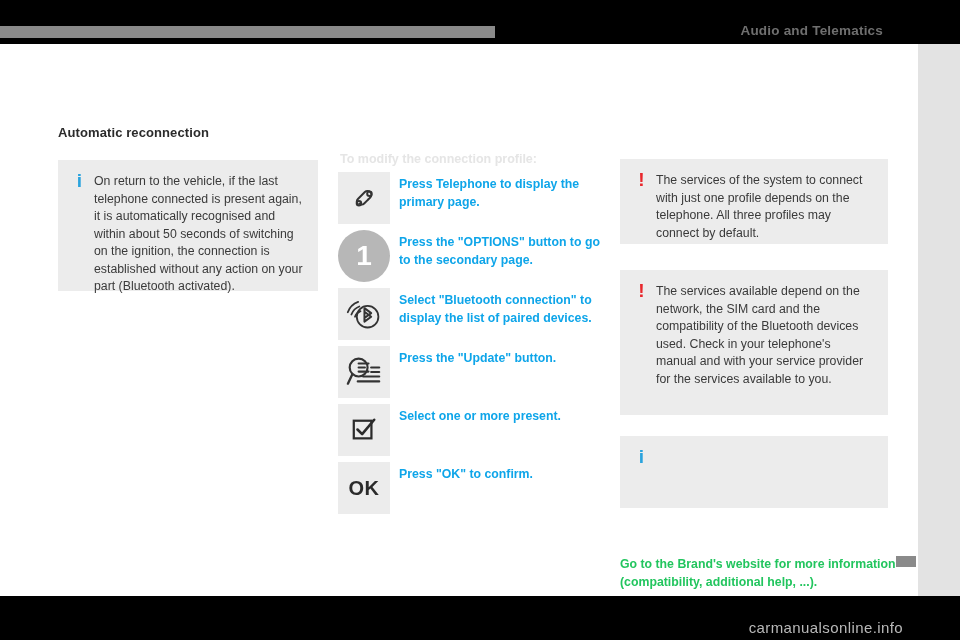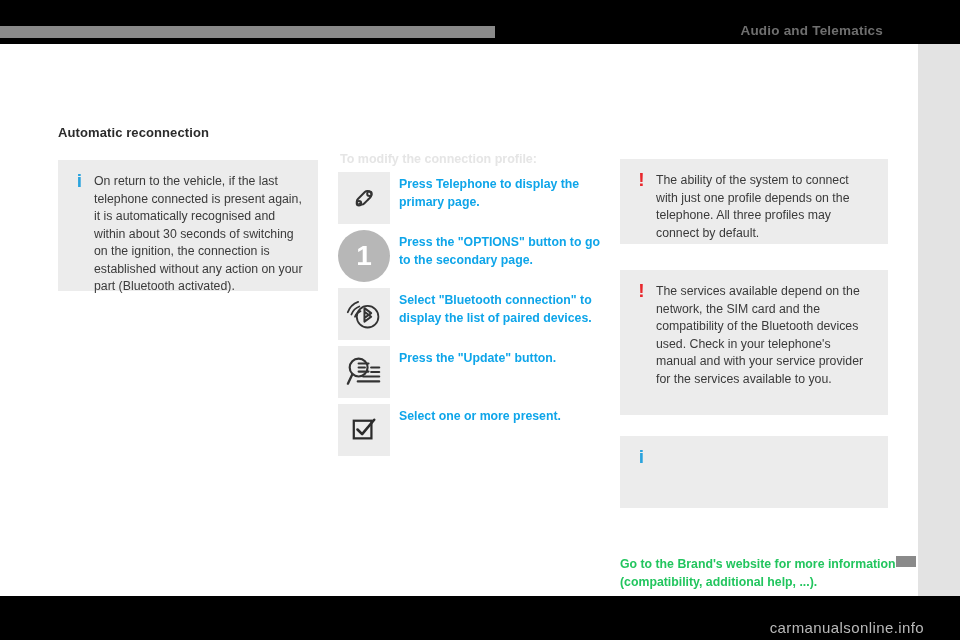--- a/index.html
+++ b/index.html
@@ -194,21 +194,21 @@
     right: 12px;
     top: 603px;
     font-size: 11px;
     font-weight: bold;
     color: #555555;
   }
 
   
   .watermark {
     position: absolute;
-    right: 4px;
+    right: 25px;
     bottom: 4px;
     font-size: 15px;
     color: #b9b9b9;
     letter-spacing: 0.4px;
   }
 </style>
 </head>
 <body>
 
 <div class="page">
@@ -216,21 +216,21 @@
   <div class="header-rule"></div>
   <div class="header-title">Audio and Telematics</div>
 
   <div class="sheet"></div>
   <div class="sheet-right-strip"></div>
 
   <div class="section-title">Automatic reconnection</div>
 
   <div class="box" id="box-left">
     <span class="glyph glyph-info">i</span>
-    <span class="body">On return to the vehicle, if the last telephone connected is present again, it is automatically recognised and within about 30 seconds of switching on the ignition, the connection is established without any action on your part (Bluetooth activated).</span>
+    <span class="body">On return to the vehicle, if the last telephone connected is present again, it is automatically recognised and within about 50 seconds of switching on the ignition, the connection is established without any action on your part (Bluetooth activated).</span>
   </div>
 
   <div class="col-heading">To modify the connection profile:</div>
 
   <div class="steps">
 
     <div class="step">
       <div class="step-icon">
         <svg width="30" height="30" viewBox="0 0 32 32" aria-hidden="true">
           <path d="M9.5 22.8c-1.6-1.6-1.6-4.2 0-5.8l7.4-7.4c1.6-1.6 4.2-1.6 5.8 0 1.6 1.6 1.6 4.2 0 5.8l-2.1 2.1" fill="none" stroke="#333333" stroke-width="2.1" stroke-linecap="round"></path>
@@ -282,26 +282,32 @@
     <div class="step">
       <div class="step-icon">
         <svg width="26" height="26" viewBox="0 0 28 28" aria-hidden="true">
           <rect x="3" y="4" width="19" height="19" fill="none" stroke="#2b2b2b" stroke-width="2.4"></rect>
           <path d="M7 13.5l5 5L25 3" fill="none" stroke="#2b2b2b" stroke-width="2.8" stroke-linecap="round" stroke-linejoin="round"></path>
         </svg>
       </div>
       <div class="step-text">Select one or more present.</div>
     </div>
 
+    <div class="step">
+      <div class="step-icon">
+        <span class="ok-text">OK</span>
+      </div>
+      <div class="step-text">Press "OK" to confirm.</div>
+    </div>
 
   </div>
 
   <div class="box" id="box-warn-1">
     <span class="glyph glyph-warn">!</span>
-    <span class="body">The ability of the system to connect with just one profile depends on the telephone. All three profiles may connect by default.</span>
+    <span class="body">The services of the system to connect with just one profile depends on the telephone. All three profiles may connect by default.</span>
   </div>
 
   <div class="box" id="box-warn-2">
     <span class="glyph glyph-warn">!</span>
     <span class="body">The services available depend on the network, the SIM card and the compatibility of the Bluetooth devices used. Check in your telephone's manual and with your service provider for the services available to you.</span>
   </div>
 
   <div class="box" id="box-info-2">
     <span class="glyph glyph-info">i</span>
   </div>

